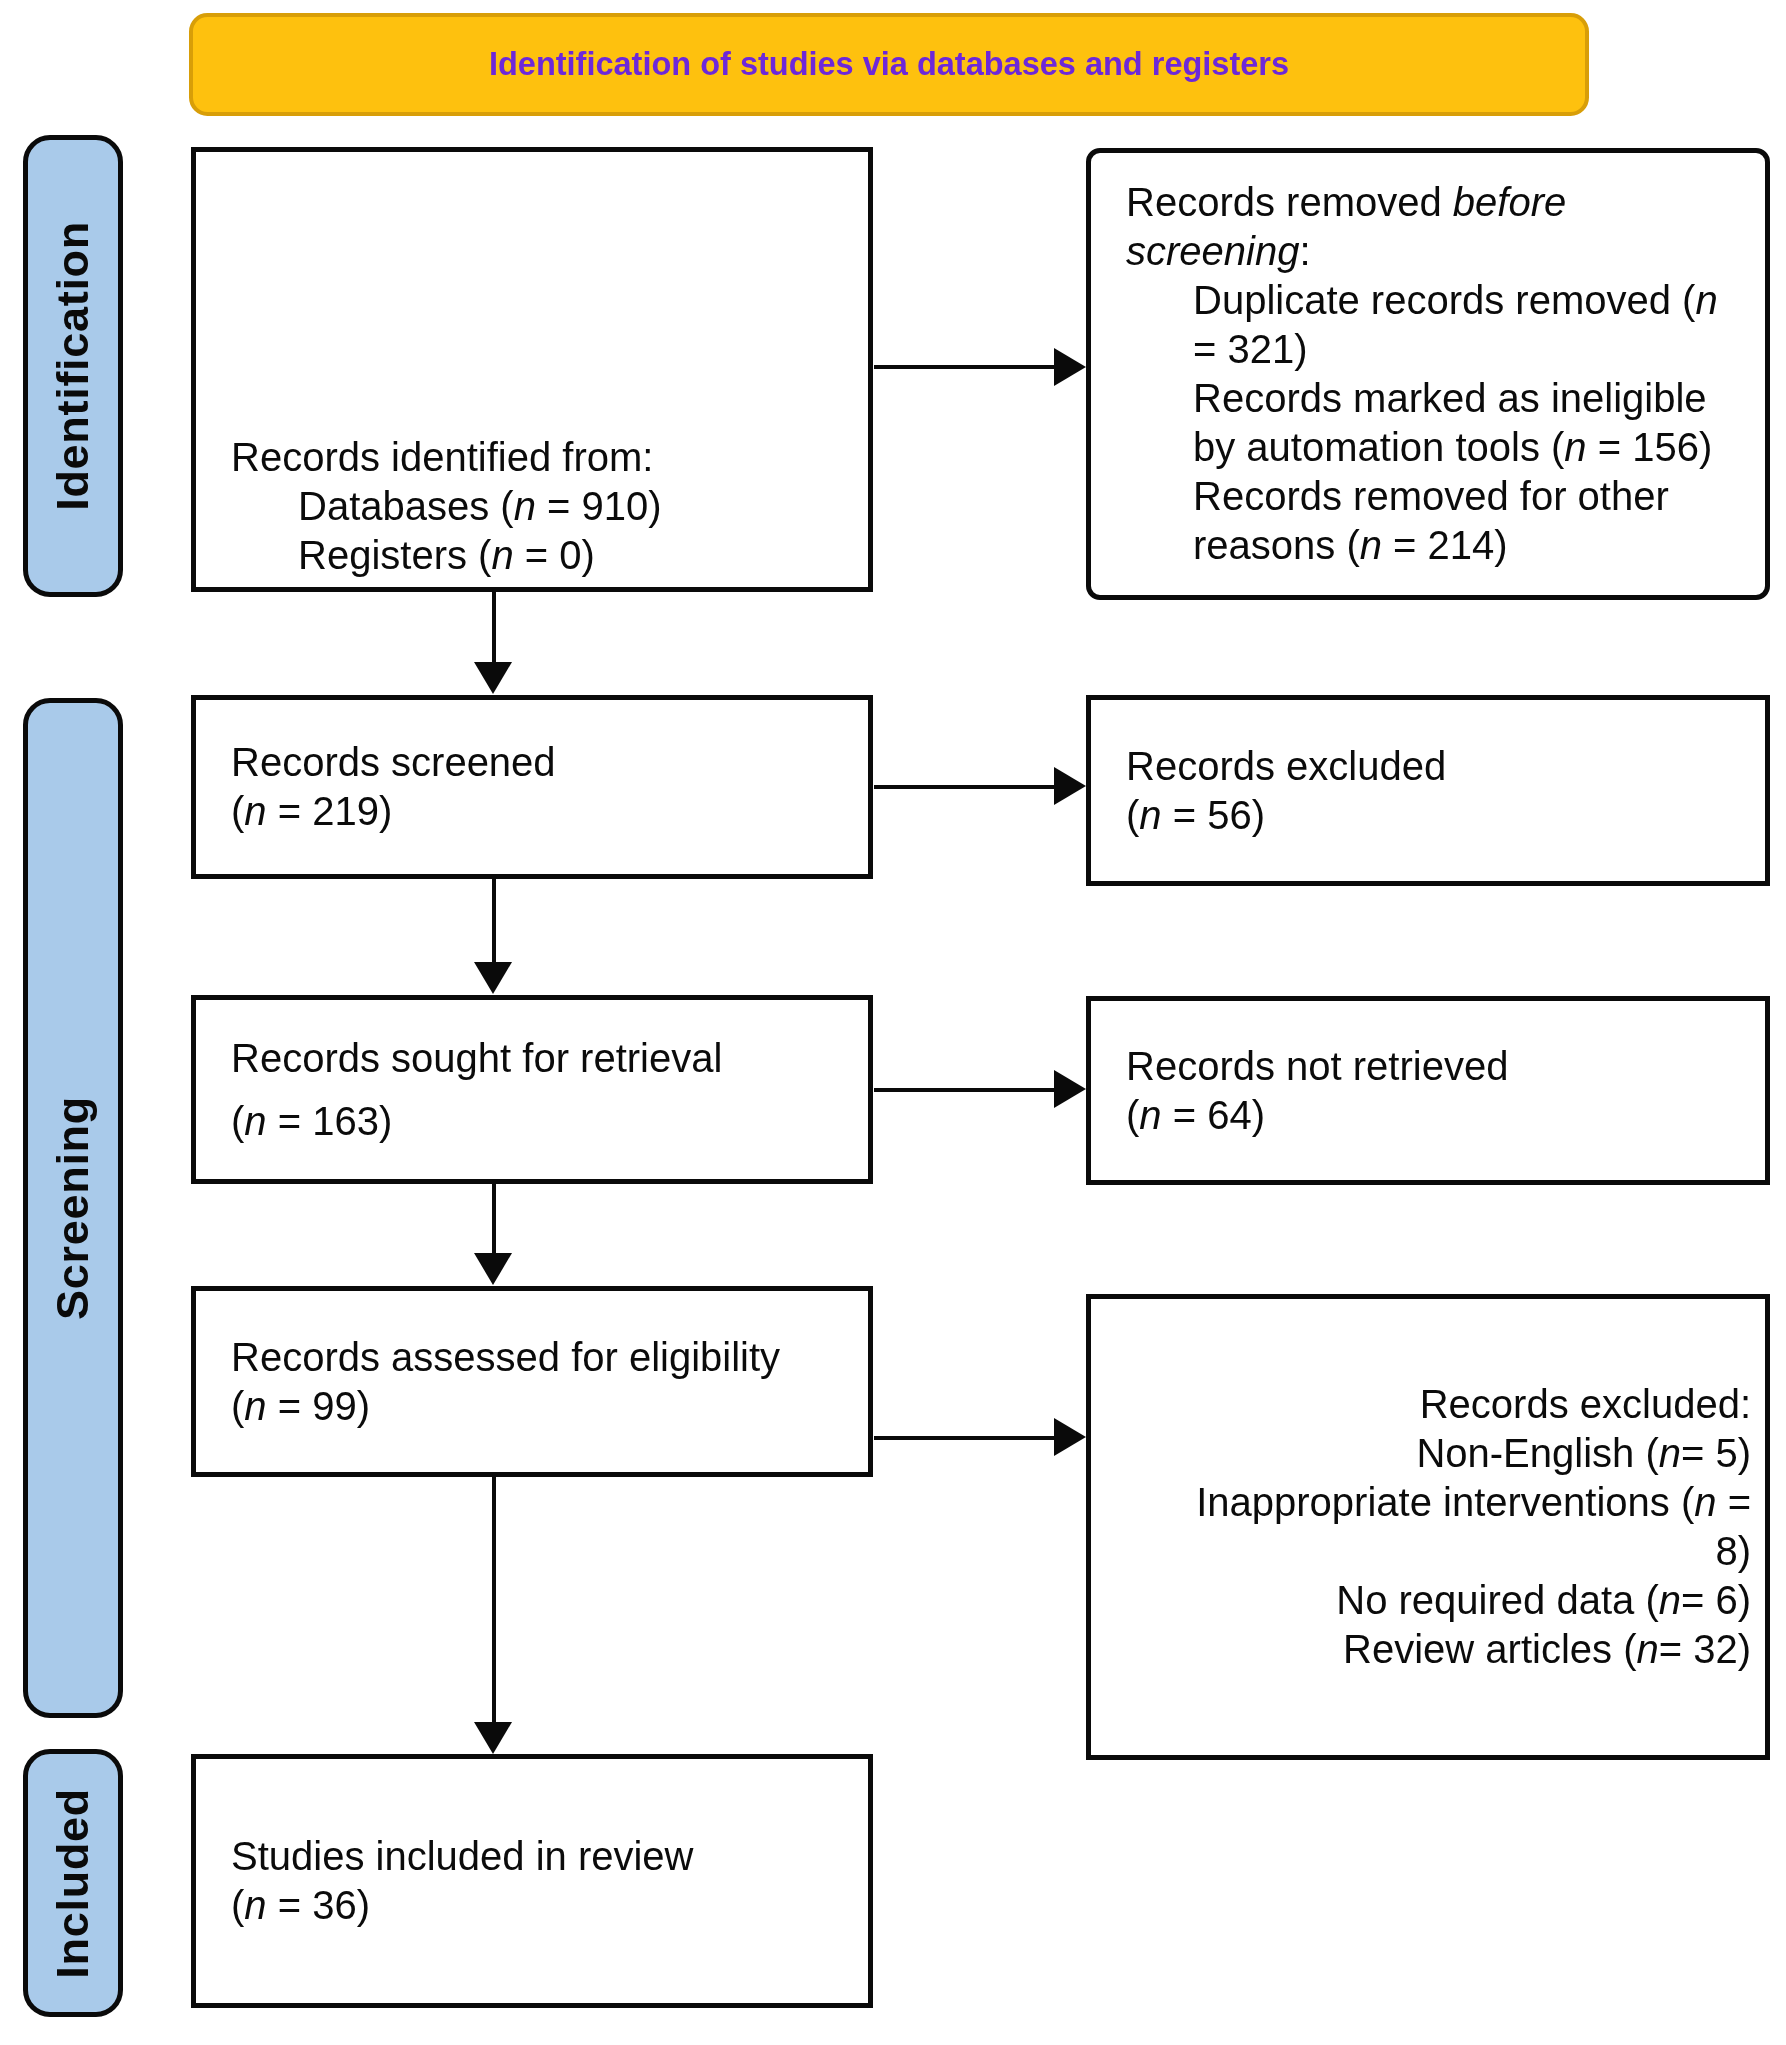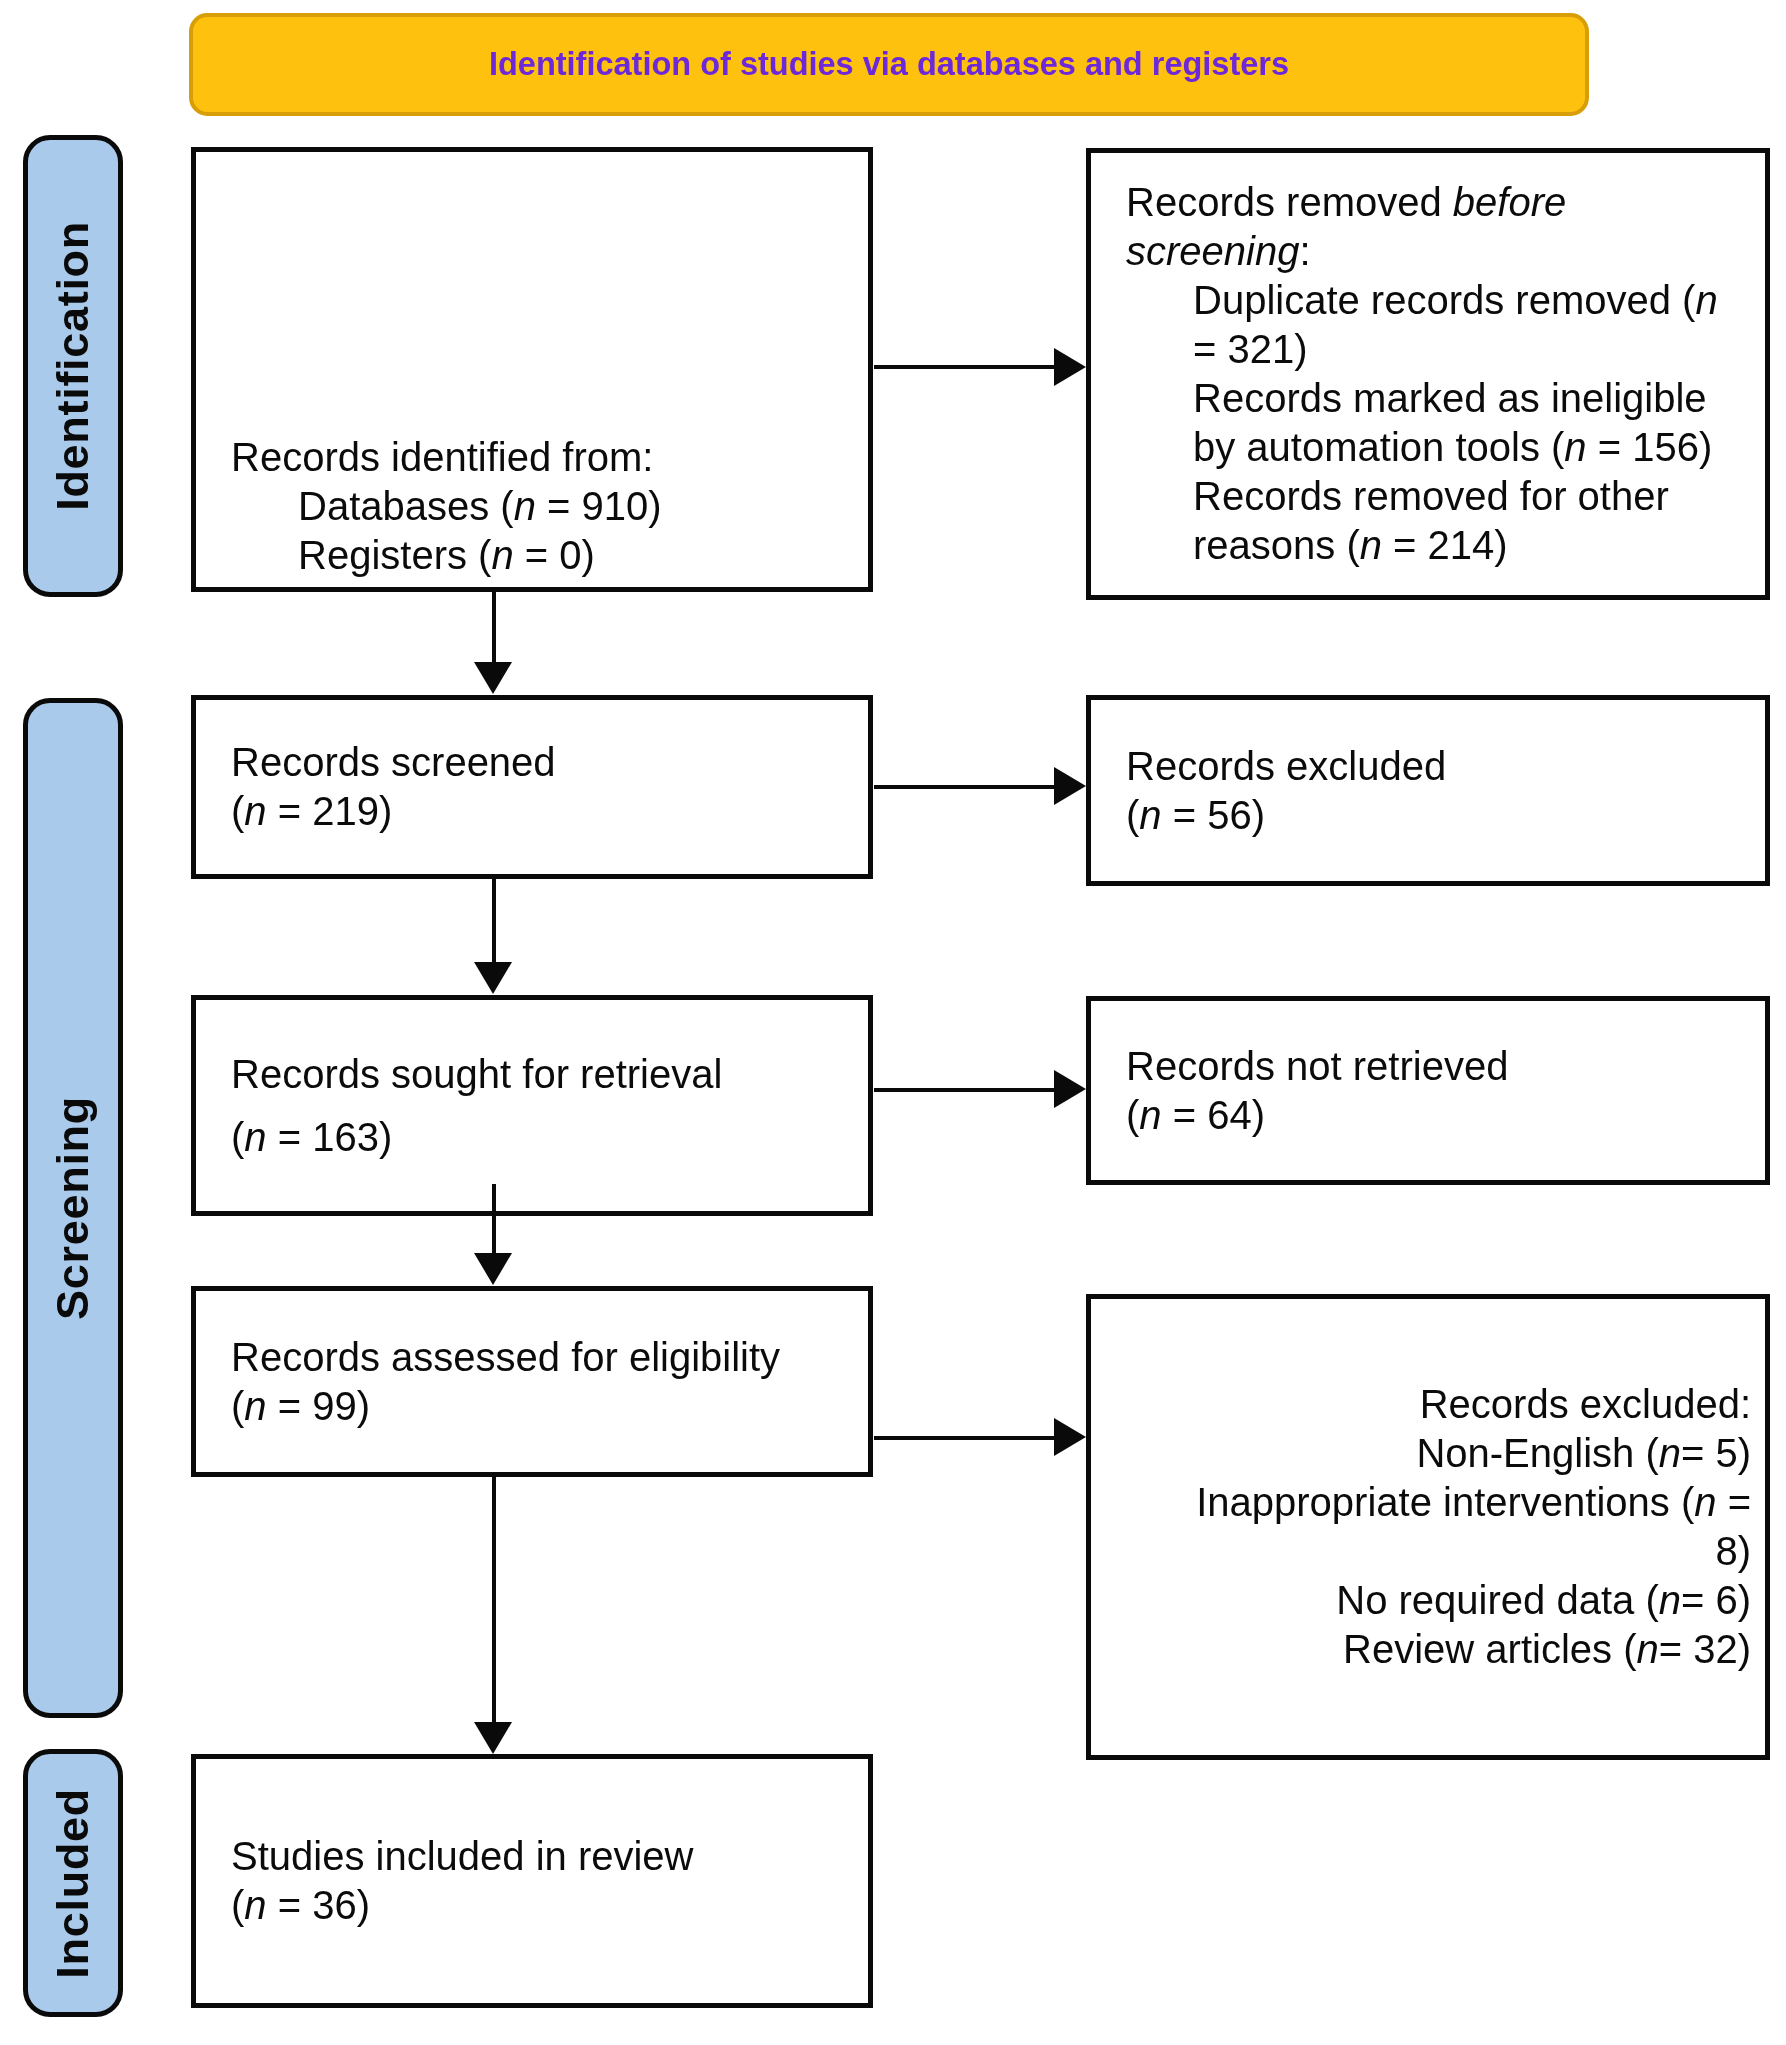--- a/index.html
+++ b/index.html
@@ -89,36 +89,36 @@
     <div>Records identified from:</div>
     <div class="indent">Databases (<i>n</i> = 910)</div>
     <div class="indent">Registers (<i>n</i> = 0)</div>
   </div>
 
   <div class="box" style="left:191px;top:695px;width:682px;height:184px;">
     <div>Records screened</div>
     <div>(<i>n</i> = 219)</div>
   </div>
 
-  <div class="box" style="left:191px;top:995px;width:682px;height:221px;gap:14px;">
+  <div class="box" style="left:191px;top:995px;width:682px;height:189px;gap:14px;">
     <div>Records sought for retrieval</div>
     <div>(<i>n</i> = 163)</div>
   </div>
 
   <div class="box" style="left:191px;top:1286px;width:682px;height:191px;">
     <div>Records assessed for eligibility</div>
     <div>(<i>n</i> = 99)</div>
   </div>
 
   <div class="box" style="left:191px;top:1754px;width:682px;height:254px;">
     <div>Studies included in review</div>
     <div>(<i>n</i> = 36)</div>
   </div>
 
-  <div class="box" style="left:1086px;top:148px;width:684px;height:452px;">
+  <div class="box" style="left:1086px;top:148px;width:684px;height:452px;border-radius:14px;">
     <div>Records removed <i>before screening</i>:</div>
     <div class="indent">Duplicate records removed (<i>n</i> = 321)</div>
     <div class="indent">Records marked as ineligible by automation tools (<i>n</i> = 156)</div>
     <div class="indent">Records removed for other reasons (<i>n</i> = 214)</div>
   </div>
 
   <div class="box" style="left:1086px;top:695px;width:684px;height:191px;">
     <div>Records excluded</div>
     <div>(<i>n</i> = 56)</div>
   </div>

